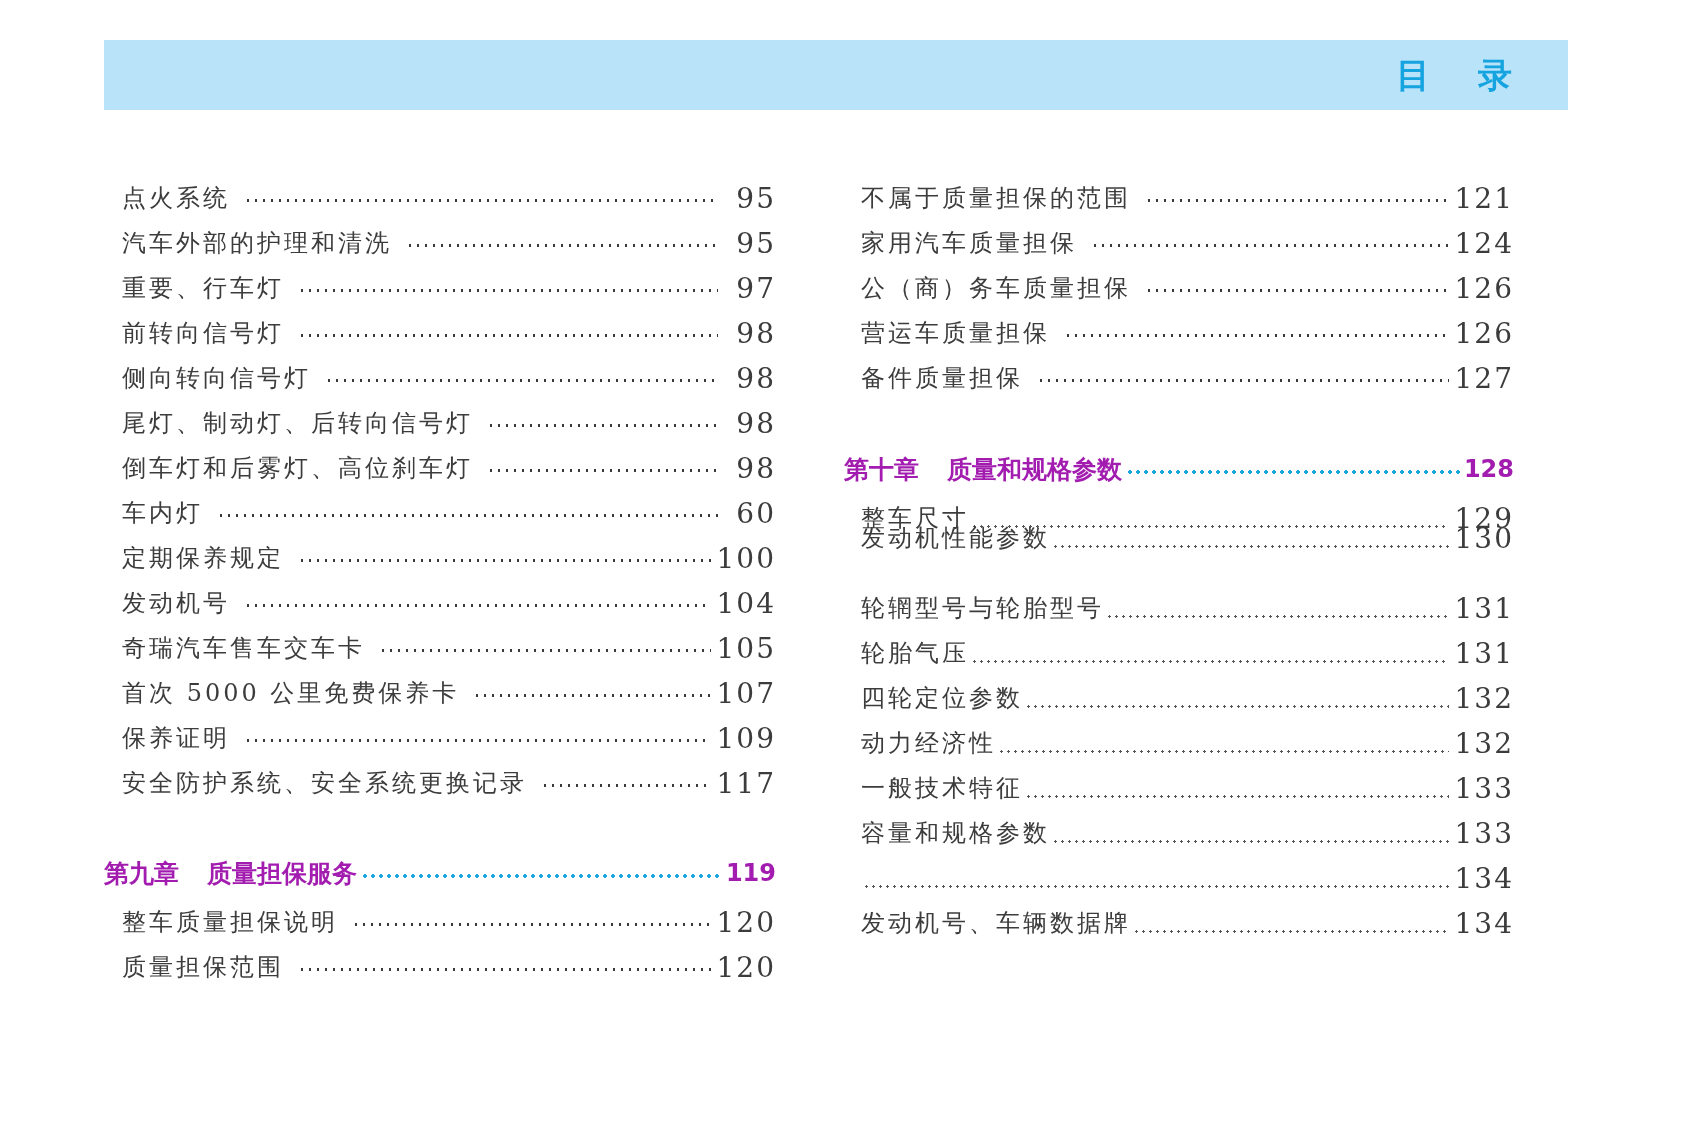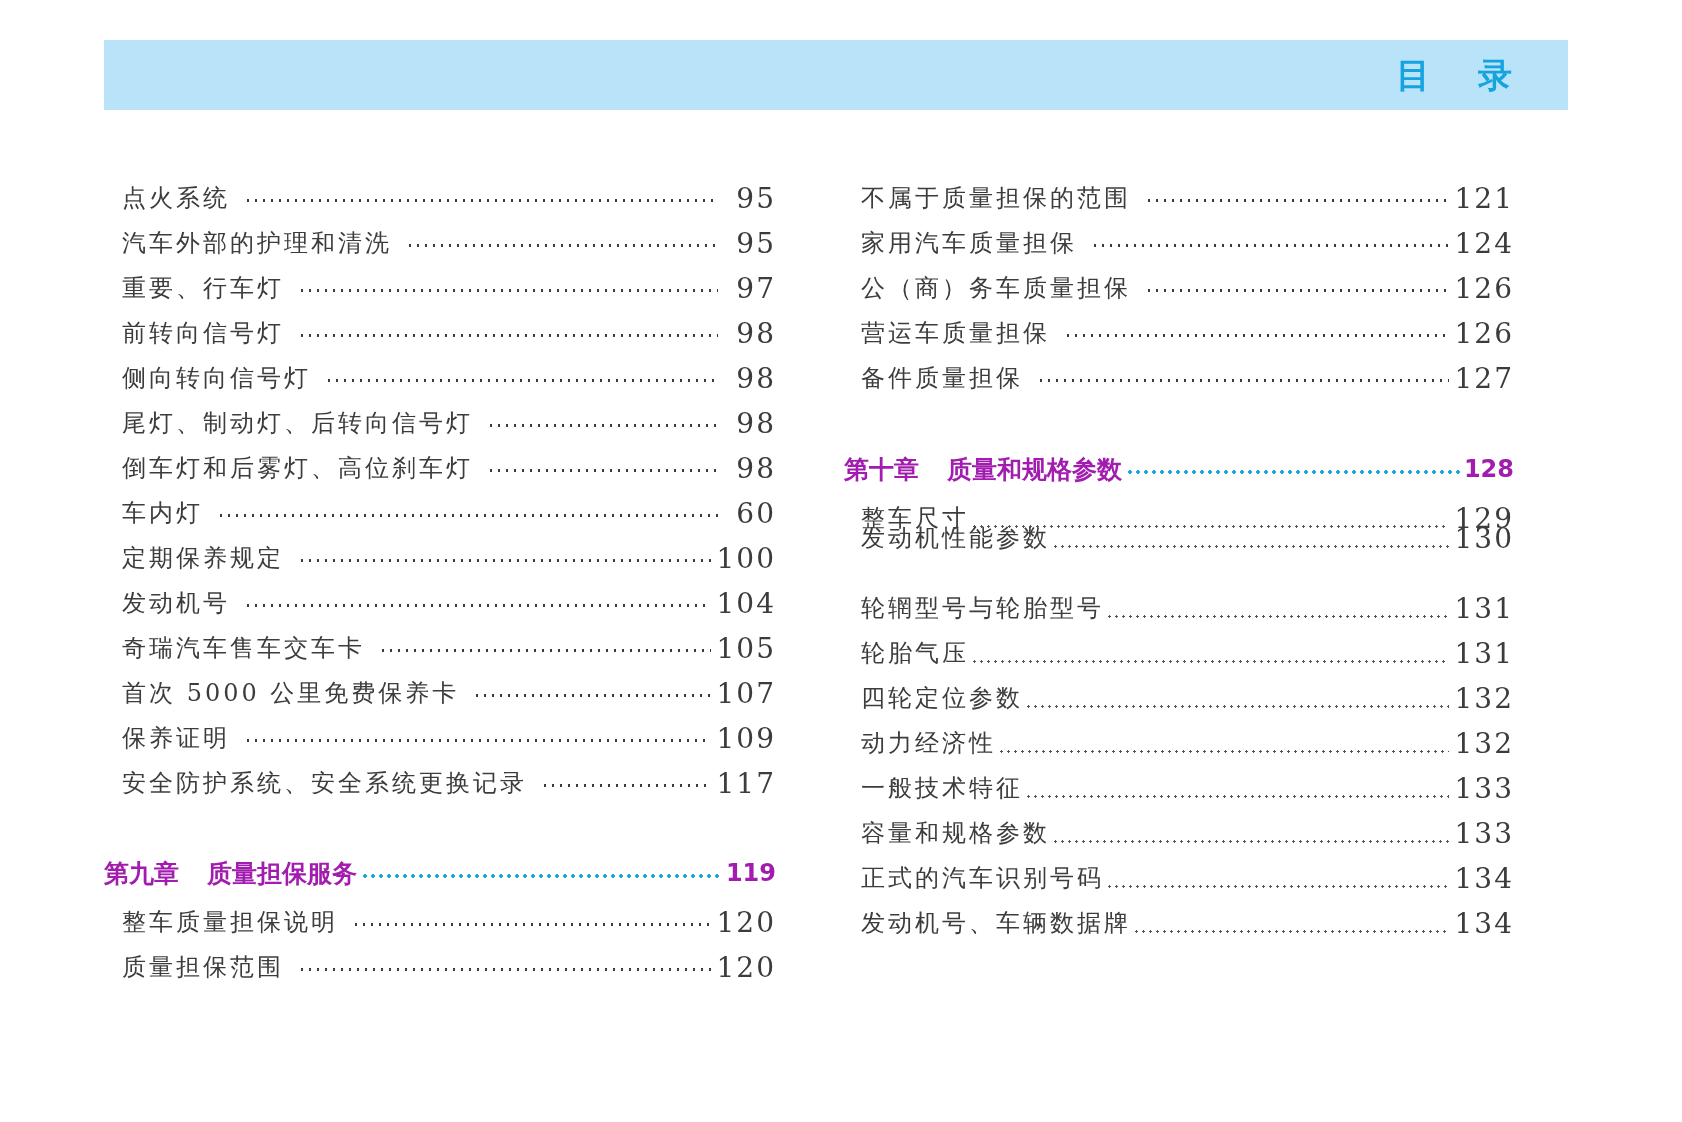--- a/index.html
+++ b/index.html
@@ -222,21 +222,20 @@
       <span class="label">一般技术特征</span>
       <span class="leader"></span>
       <span class="page">133</span>
     </div>
   <div class="entry baseline-dots" style="top:815px">
       <span class="label">容量和规格参数</span>
       <span class="leader"></span>
       <span class="page">133</span>
     </div>
   <div class="entry baseline-dots" style="top:860px">
-      <span class="label">正式的汽车识别号码</span>
       <span class="leader"></span>
       <span class="page">134</span>
     </div>
   <div class="entry baseline-dots" style="top:905px">
       <span class="label">发动机号、车辆数据牌</span>
       <span class="leader"></span>
       <span class="page">134</span>
     </div>
 </div>
 

